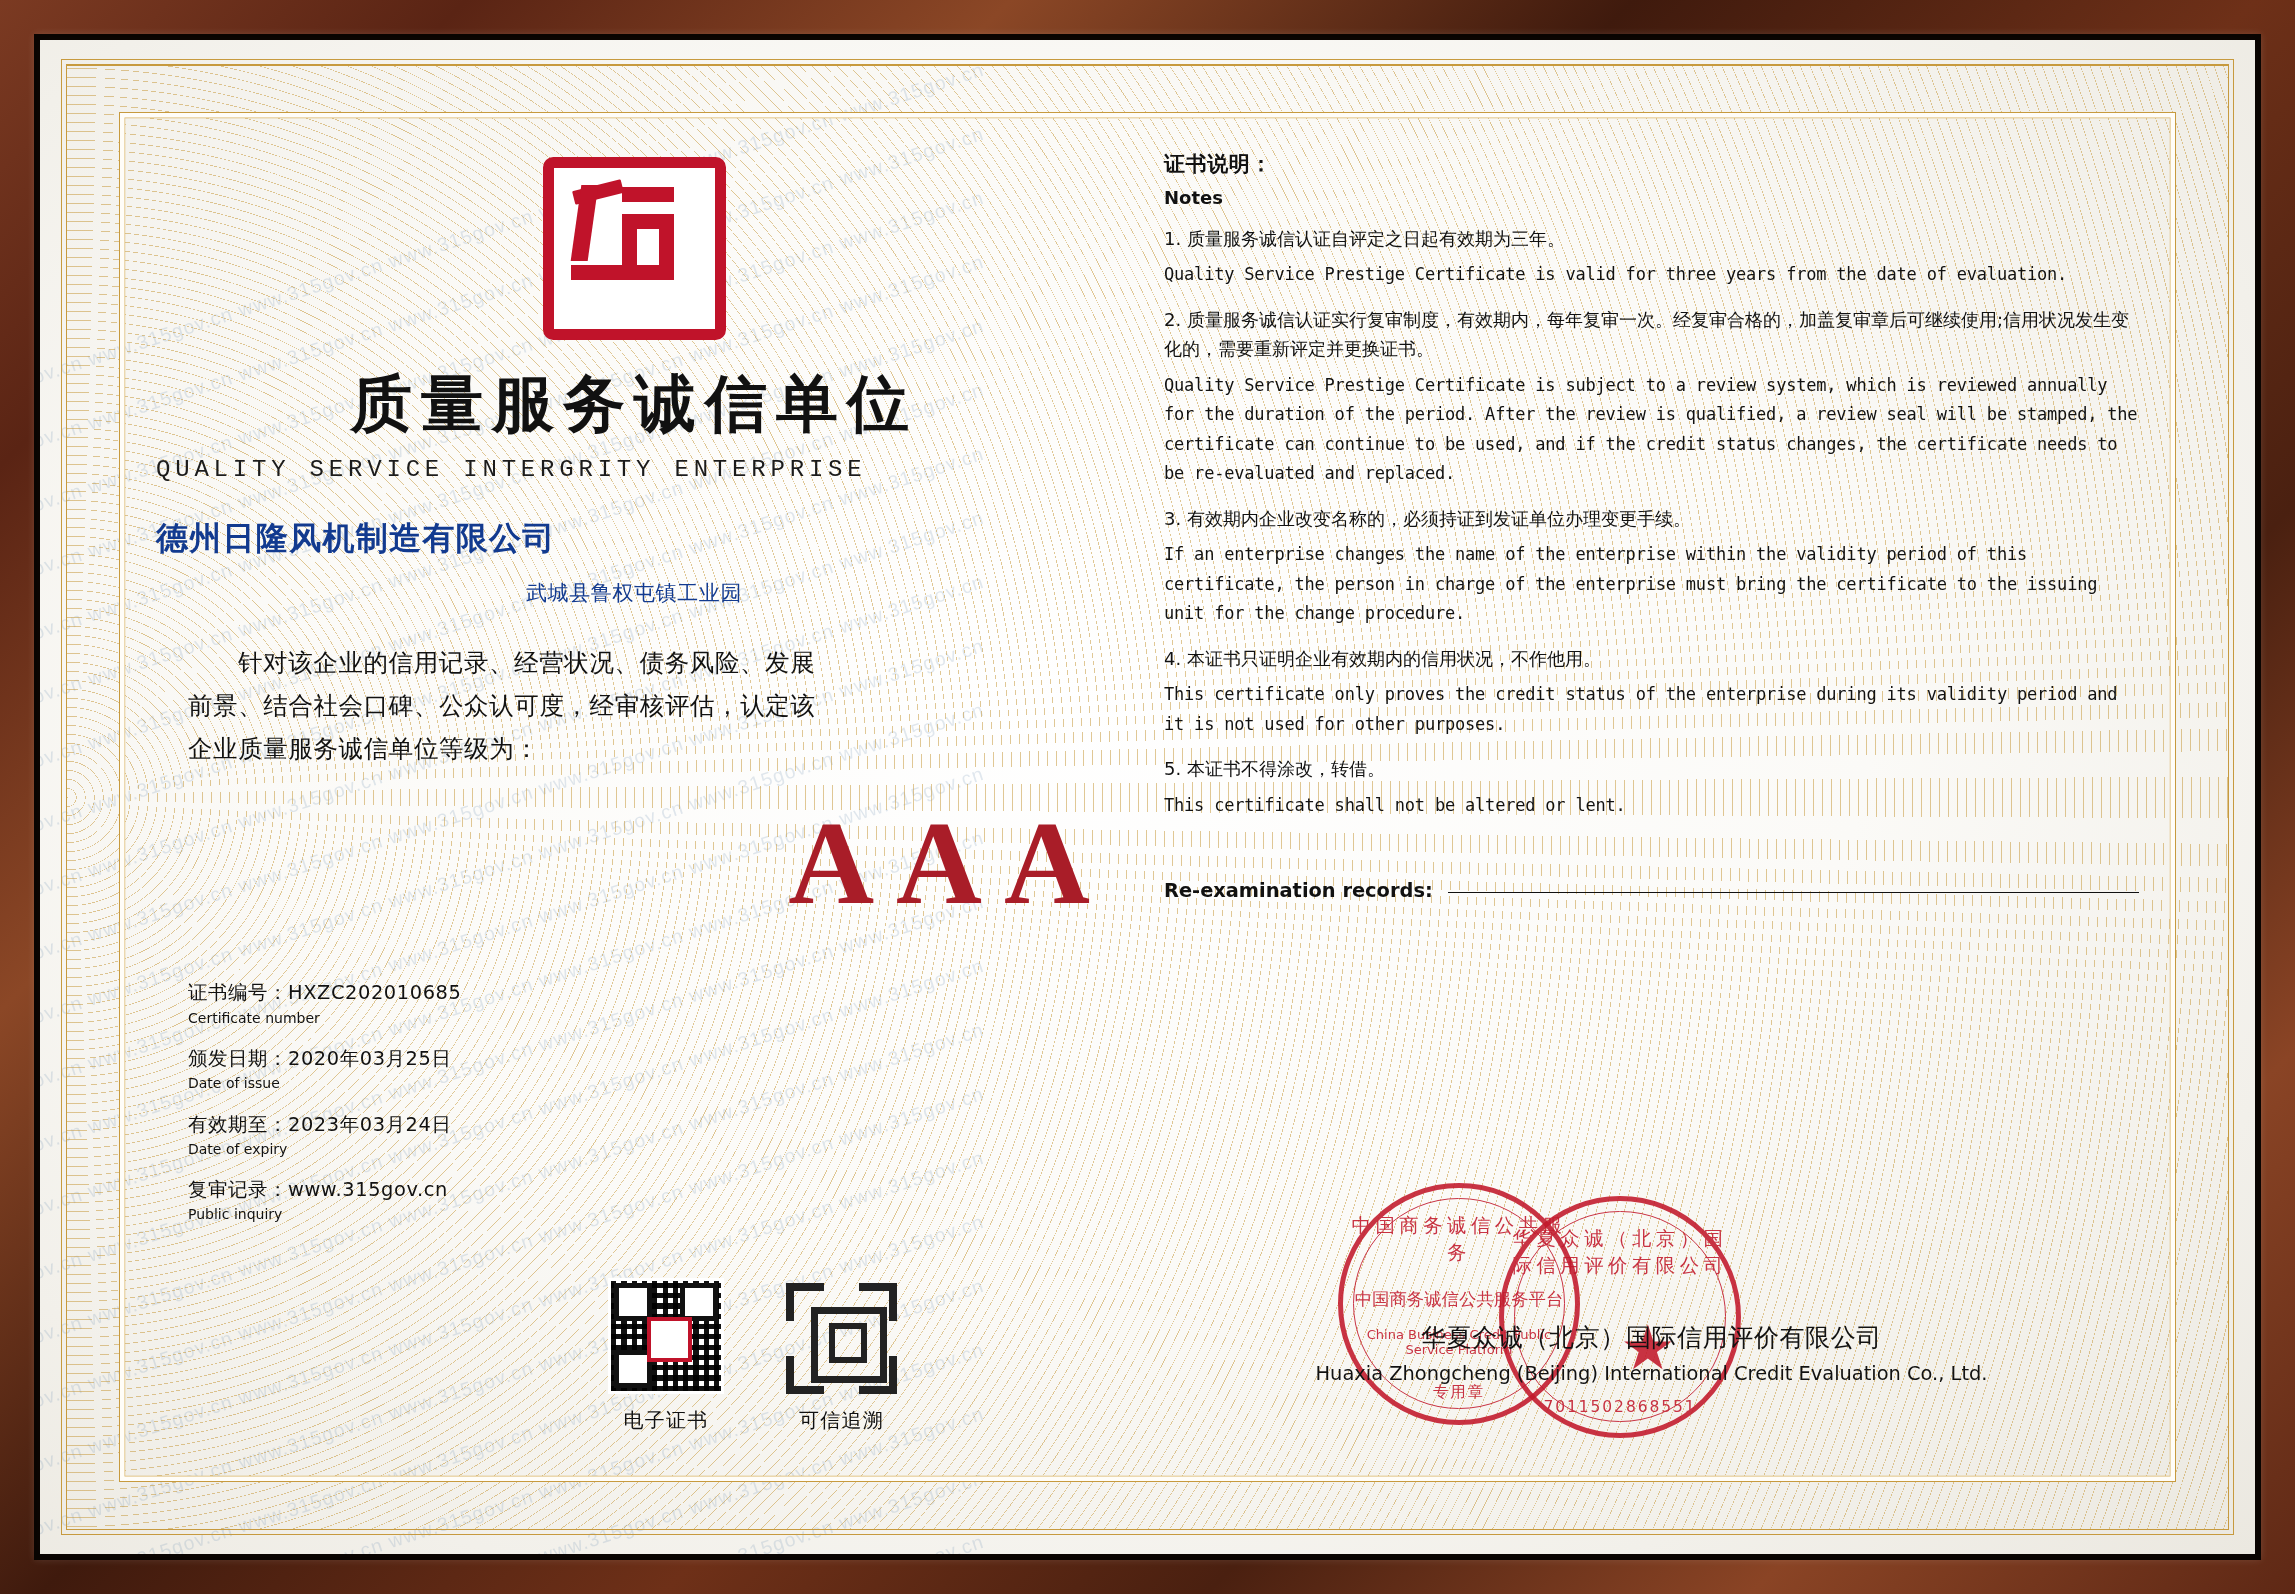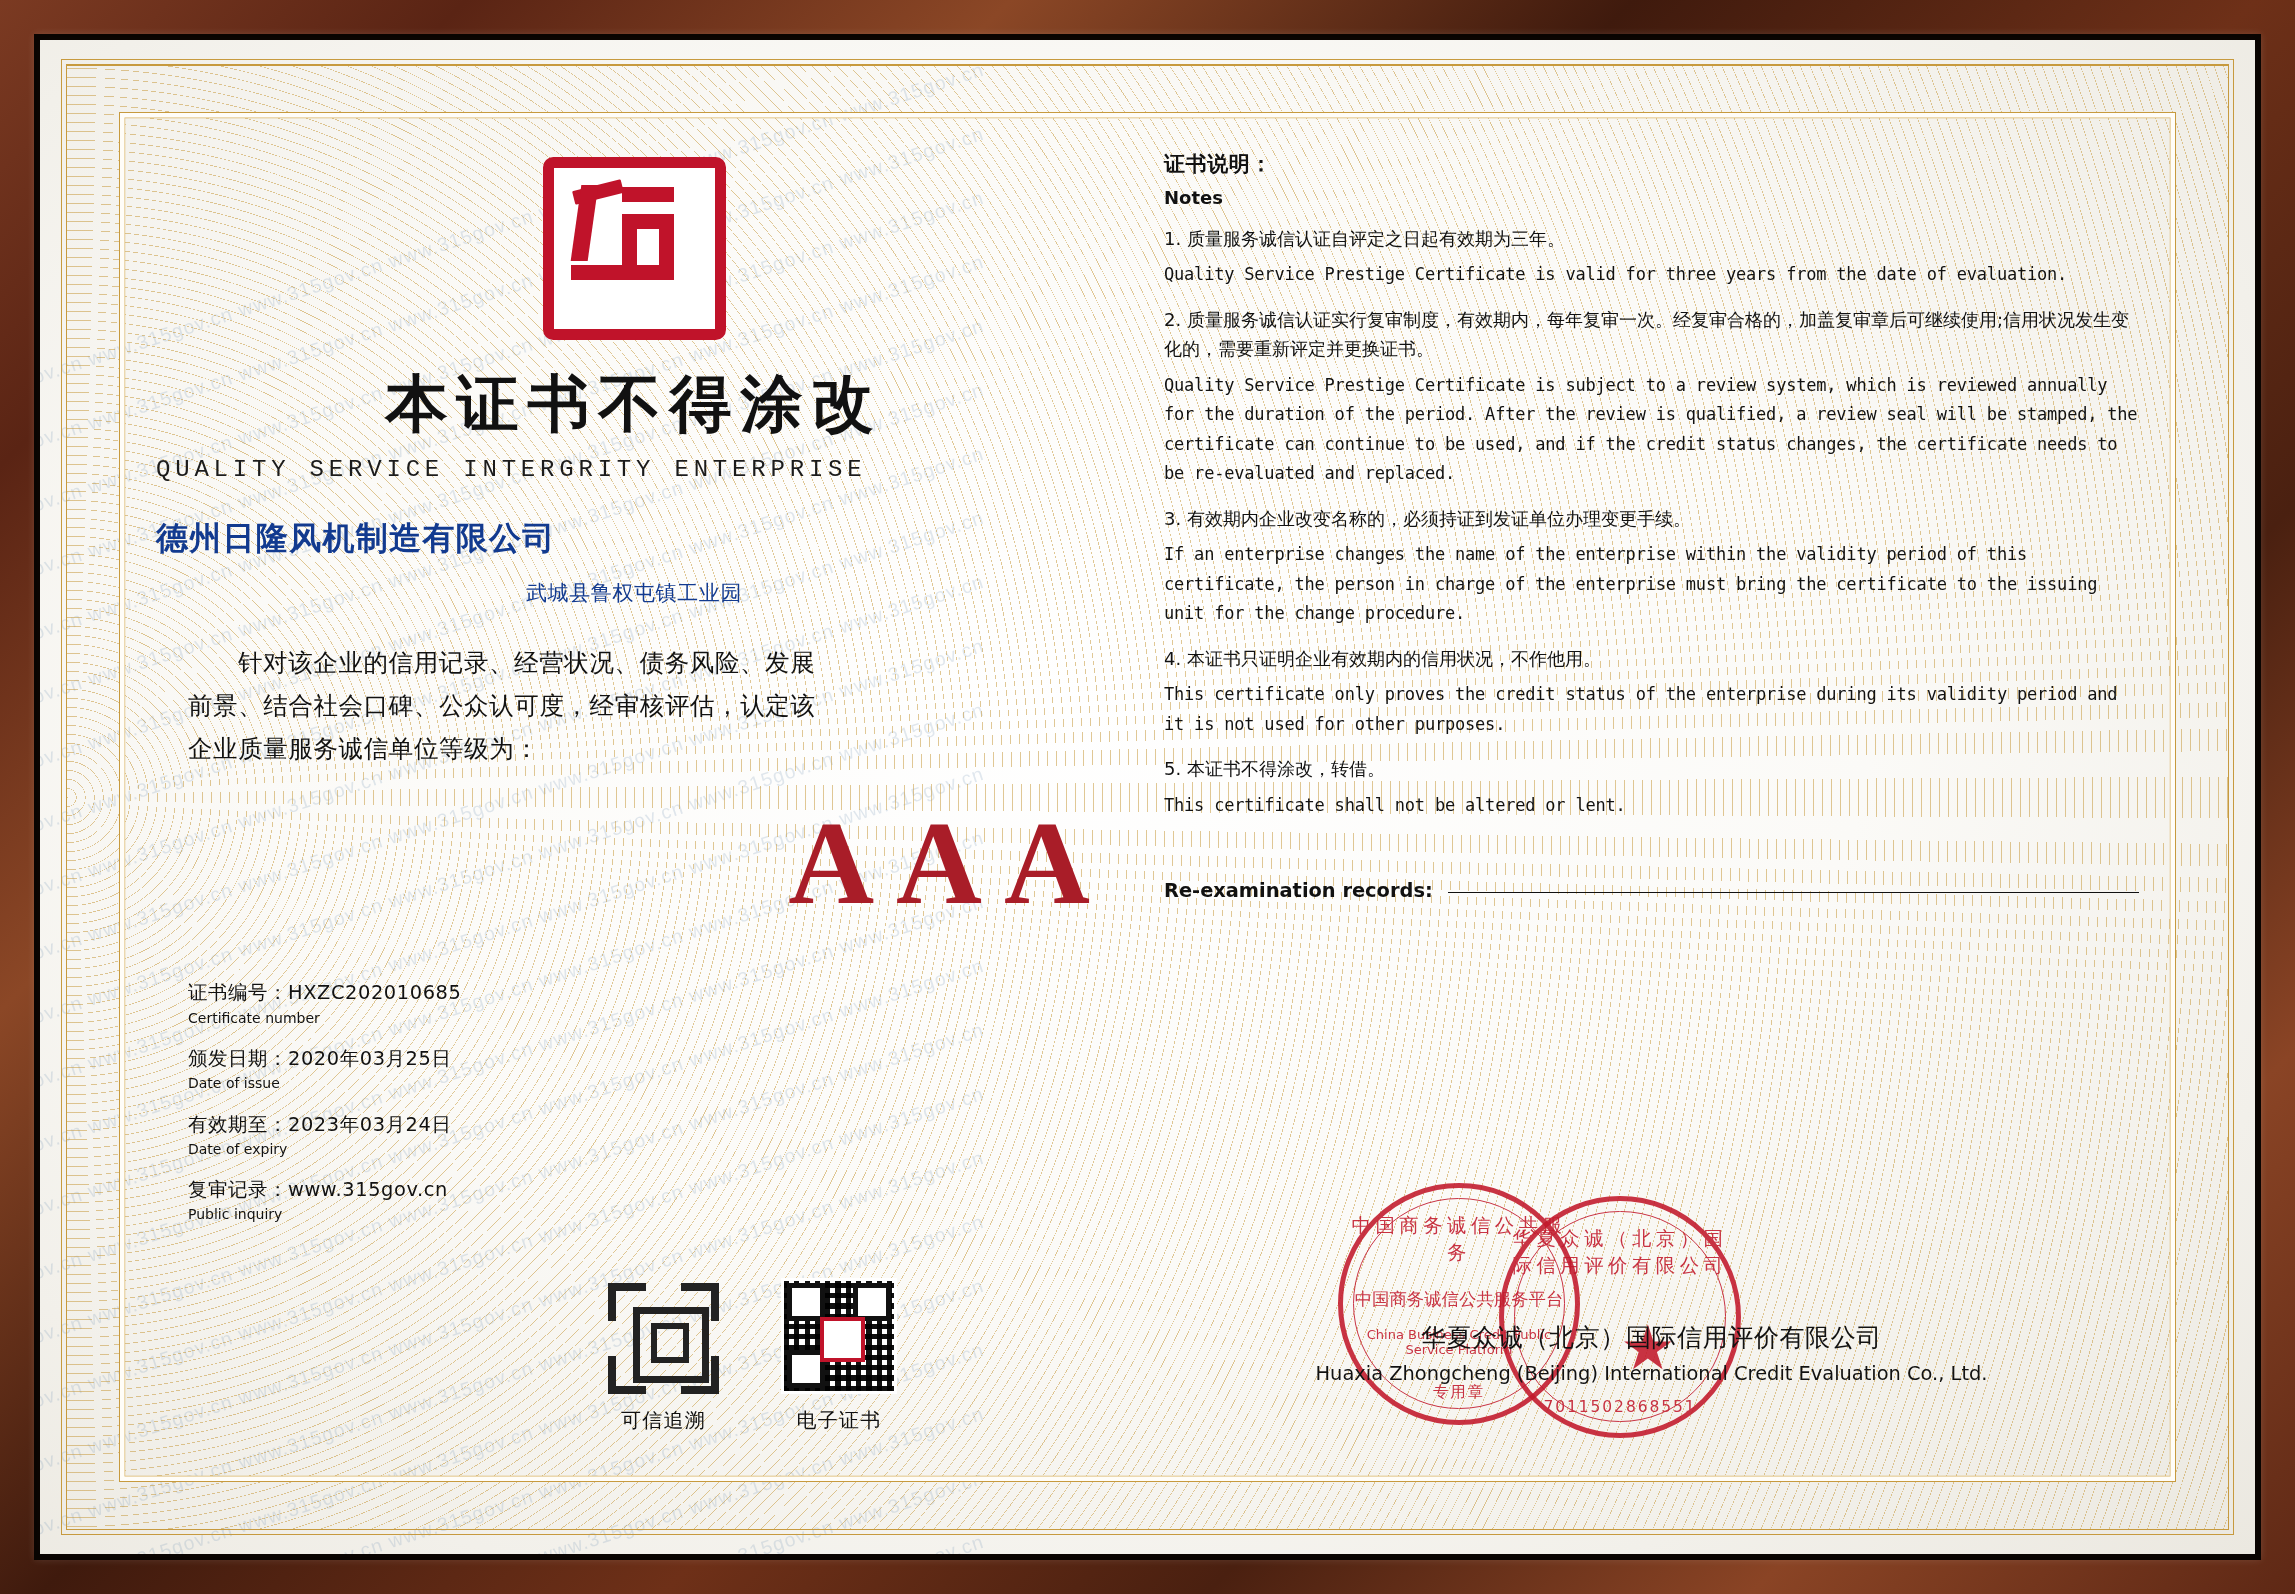--- a/index.html
+++ b/index.html
@@ -207,21 +207,21 @@
       <div class="left">
 
         <div class="seal-logo">
           <div class="g5"></div>
           <div class="g1"></div>
           <div class="g2"></div>
           <div class="g3"></div>
           <div class="g4"></div>
         </div>
 
-        <div class="title-cn">本证书不得涂改</div>
+        <div class="title-cn">质量服务诚信单位</div>
         <div class="title-en">QUALITY SERVICE INTERGRITY ENTERPRISE</div>
 
         <div class="company">德州日隆风机制造有限公司</div>
         <div class="addr">武城县鲁权屯镇工业园</div>
 
         <div class="para">
           <span class="ind">针对该企业的信用记录、经营状况、债务风险、发展</span><br>
           <span>前景、结合社会口碑、公众认可度，经审核评估，认定该</span><br>
           <span>企业质量服务诚信单位等级为：</span>
         </div>
@@ -249,39 +249,39 @@
           </div>
           <div class="meta-row">
             <div class="meta-cn">
               <span>复审记录：</span><span>www.315gov.cn</span>
             </div>
             <div class="meta-en">Public inquiry</div>
           </div>
         </div>
 
         <div class="codes">
+          <div class="code-item">
+            <div class="qr">
+              <div class="fq tl"></div>
+                <div class="fq tr"></div>
+                <div class="fq bl"></div>
+              <div class="ctr"></div>
+            </div>
+            <div class="code-label">电子证书</div>
+          </div>
           <div class="code-item">
             <div class="trace">
               <div class="corner c1"></div>
                 <div class="corner c2"></div>
               <div class="corner c3"></div>
                 <div class="corner c4"></div>
               <div class="inner"></div>
             </div>
             <div class="code-label">可信追溯</div>
           </div>
-          <div class="code-item">
-            <div class="qr">
-              <div class="fq tl"></div>
-                <div class="fq tr"></div>
-                <div class="fq bl"></div>
-              <div class="ctr"></div>
-            </div>
-            <div class="code-label">电子证书</div>
-          </div>
         </div>
       </div>
 
       <div class="right">
         <div class="r-head">证书说明：</div>
         <div class="r-head2">Notes</div>
 
         <div class="note-cn">1. 质量服务诚信认证自评定之日起有效期为三年。</div>
         <div class="note-en">Quality Service Prestige Certificate is valid for three years from the date of evaluation.</div>
 

